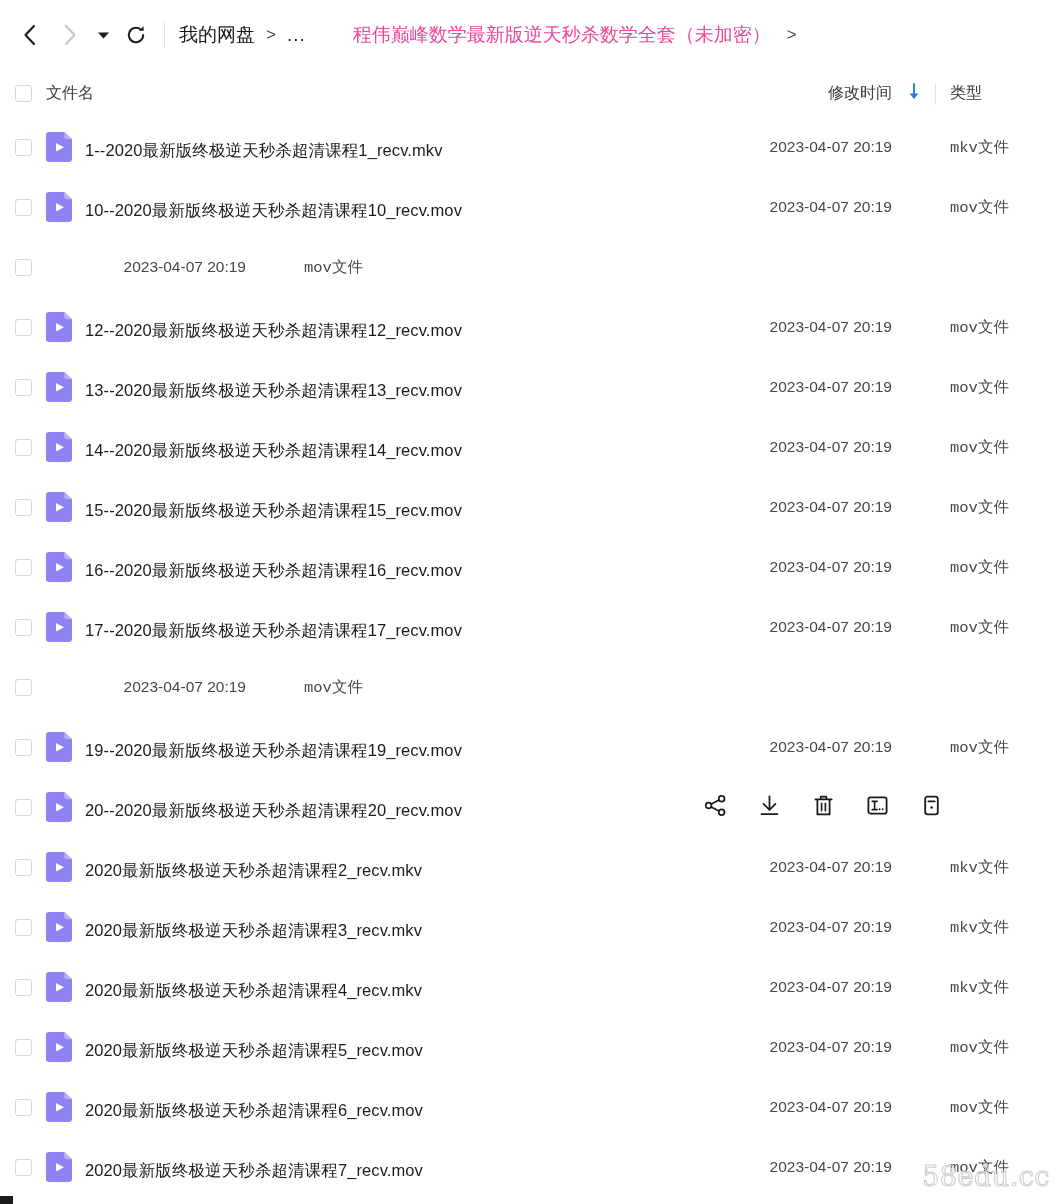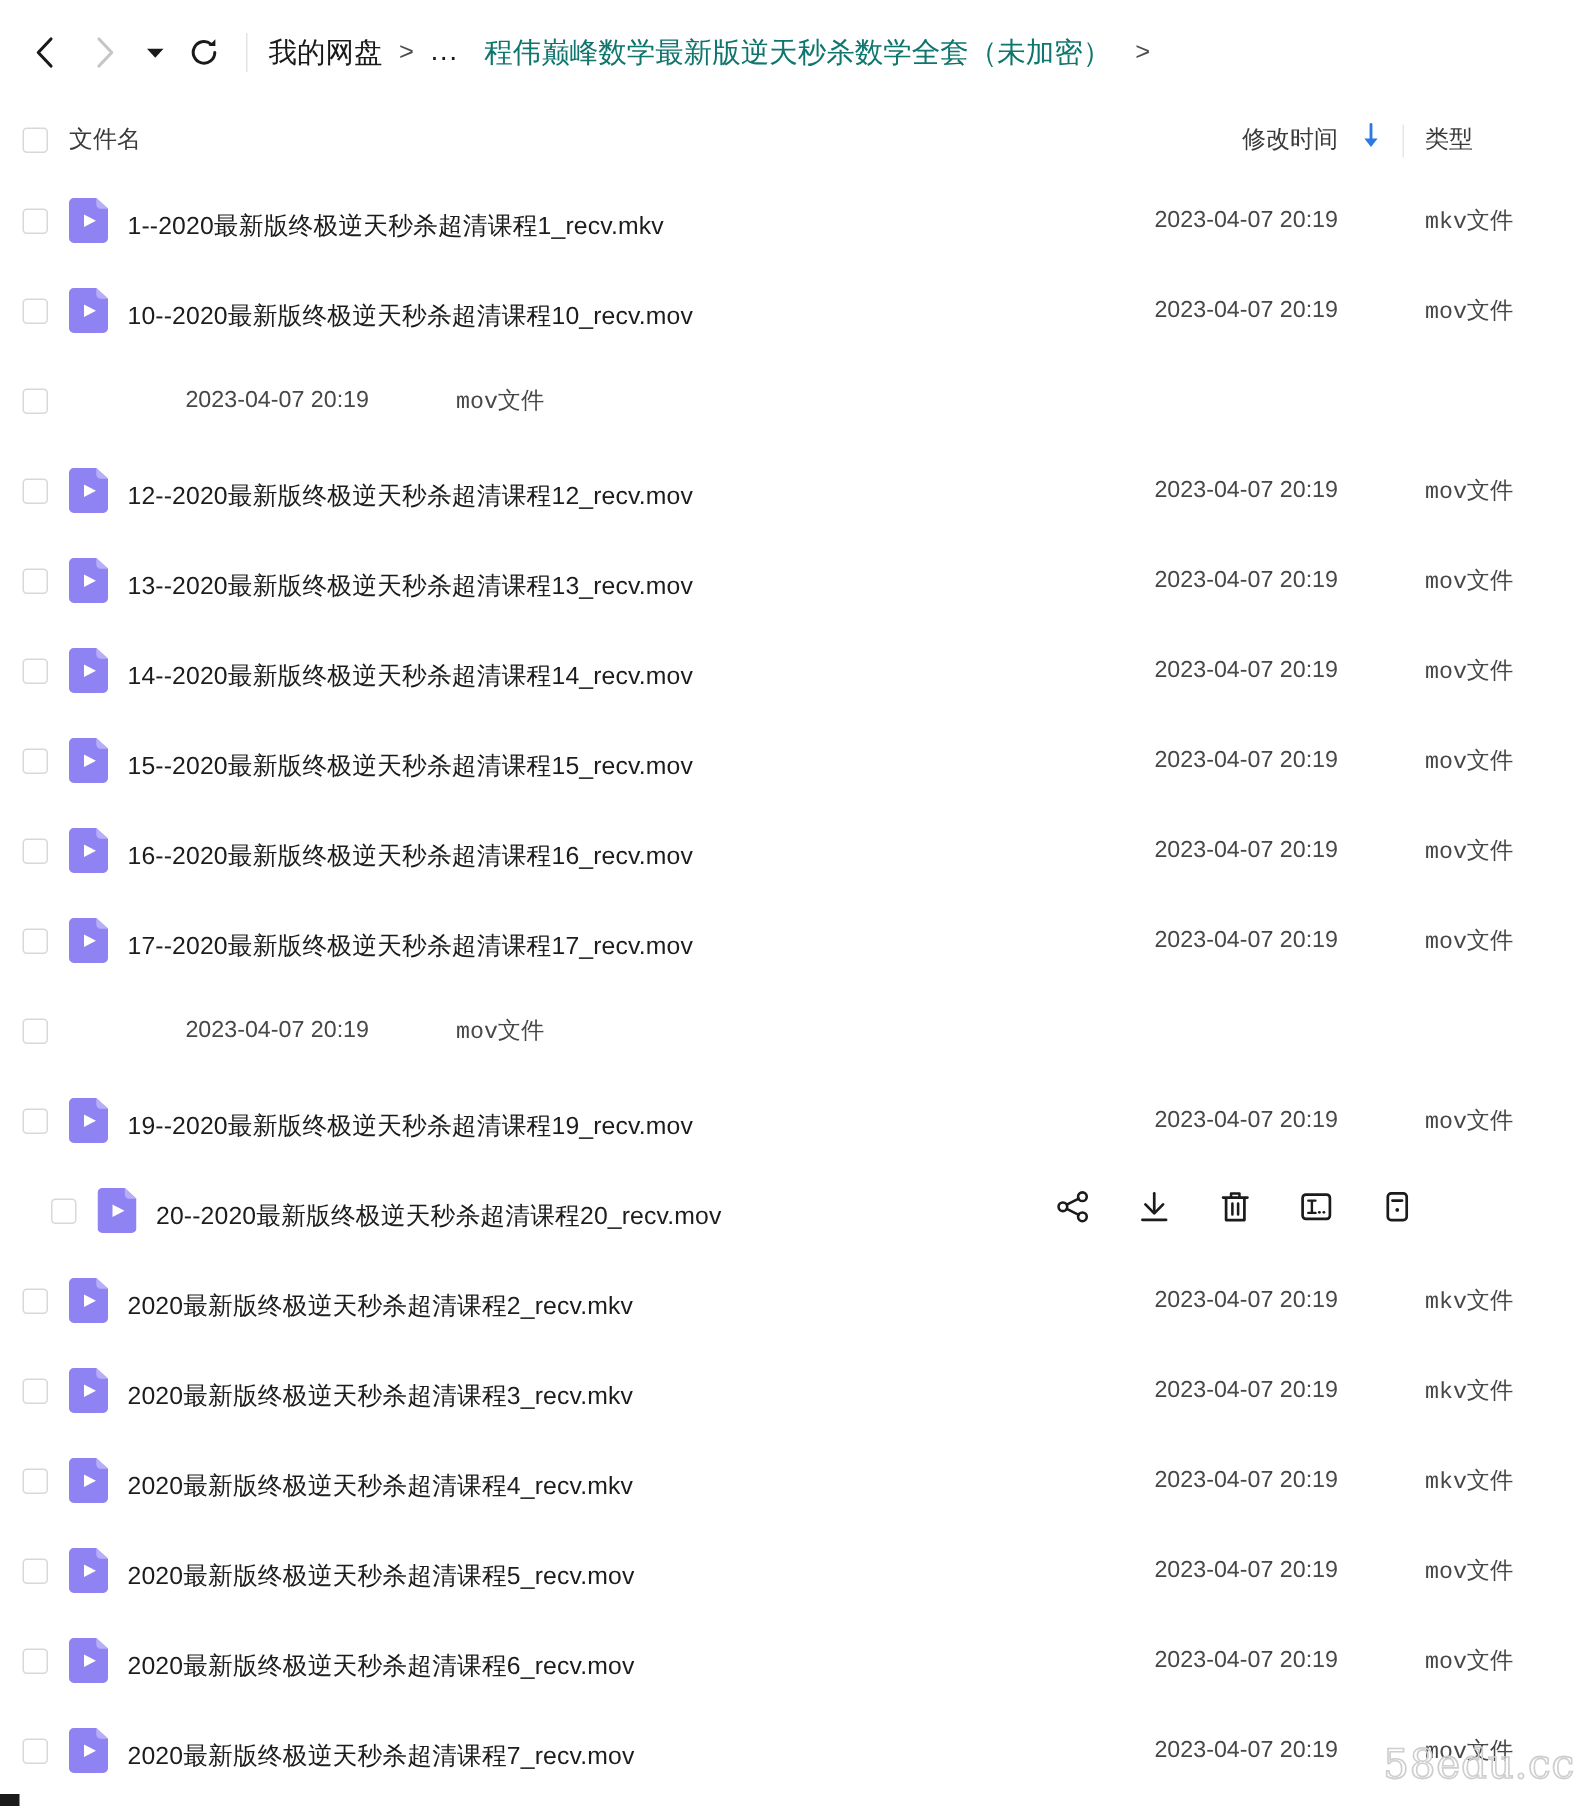--- a/index.html
+++ b/index.html
@@ -48,21 +48,21 @@
   .crumb-sep {
     margin: 0 11px;
     color: #4d4d4d;
     font-size: 17px;
   }
   .crumb-ellipsis {
     cursor: pointer;
     color: #1a1a1a;
     letter-spacing: 1px;
   }
-  .crumb-current { color: #0f766e; }
+  .crumb-current { color: #ec4899; margin-left: 30px; }
   .crumb-tail {
     margin-left: 16px;
     color: #4d4d4d;
     font-size: 17px;
     cursor: pointer;
   }
 
   
   .list-header {
     height: 47px;
@@ -125,21 +125,21 @@
   
   .file-list { position: relative; }
   .row {
     height: 60px;
     display: flex;
     align-items: center;
     font-size: 16px;
     color: #1f1f1f;
     background: #ffffff;
   }
-  .row.hovered { background: #ffffff; padding-left: 19px; }
+  .row.hovered { background: #ffffff; }
   .fileicon {
     width: 26px;
     height: 30px;
     flex: 0 0 auto;
     margin-right: 13px;
     position: relative;
   }
   .fname {
     font-size: 16.5px;
     color: #1c1c1c;

